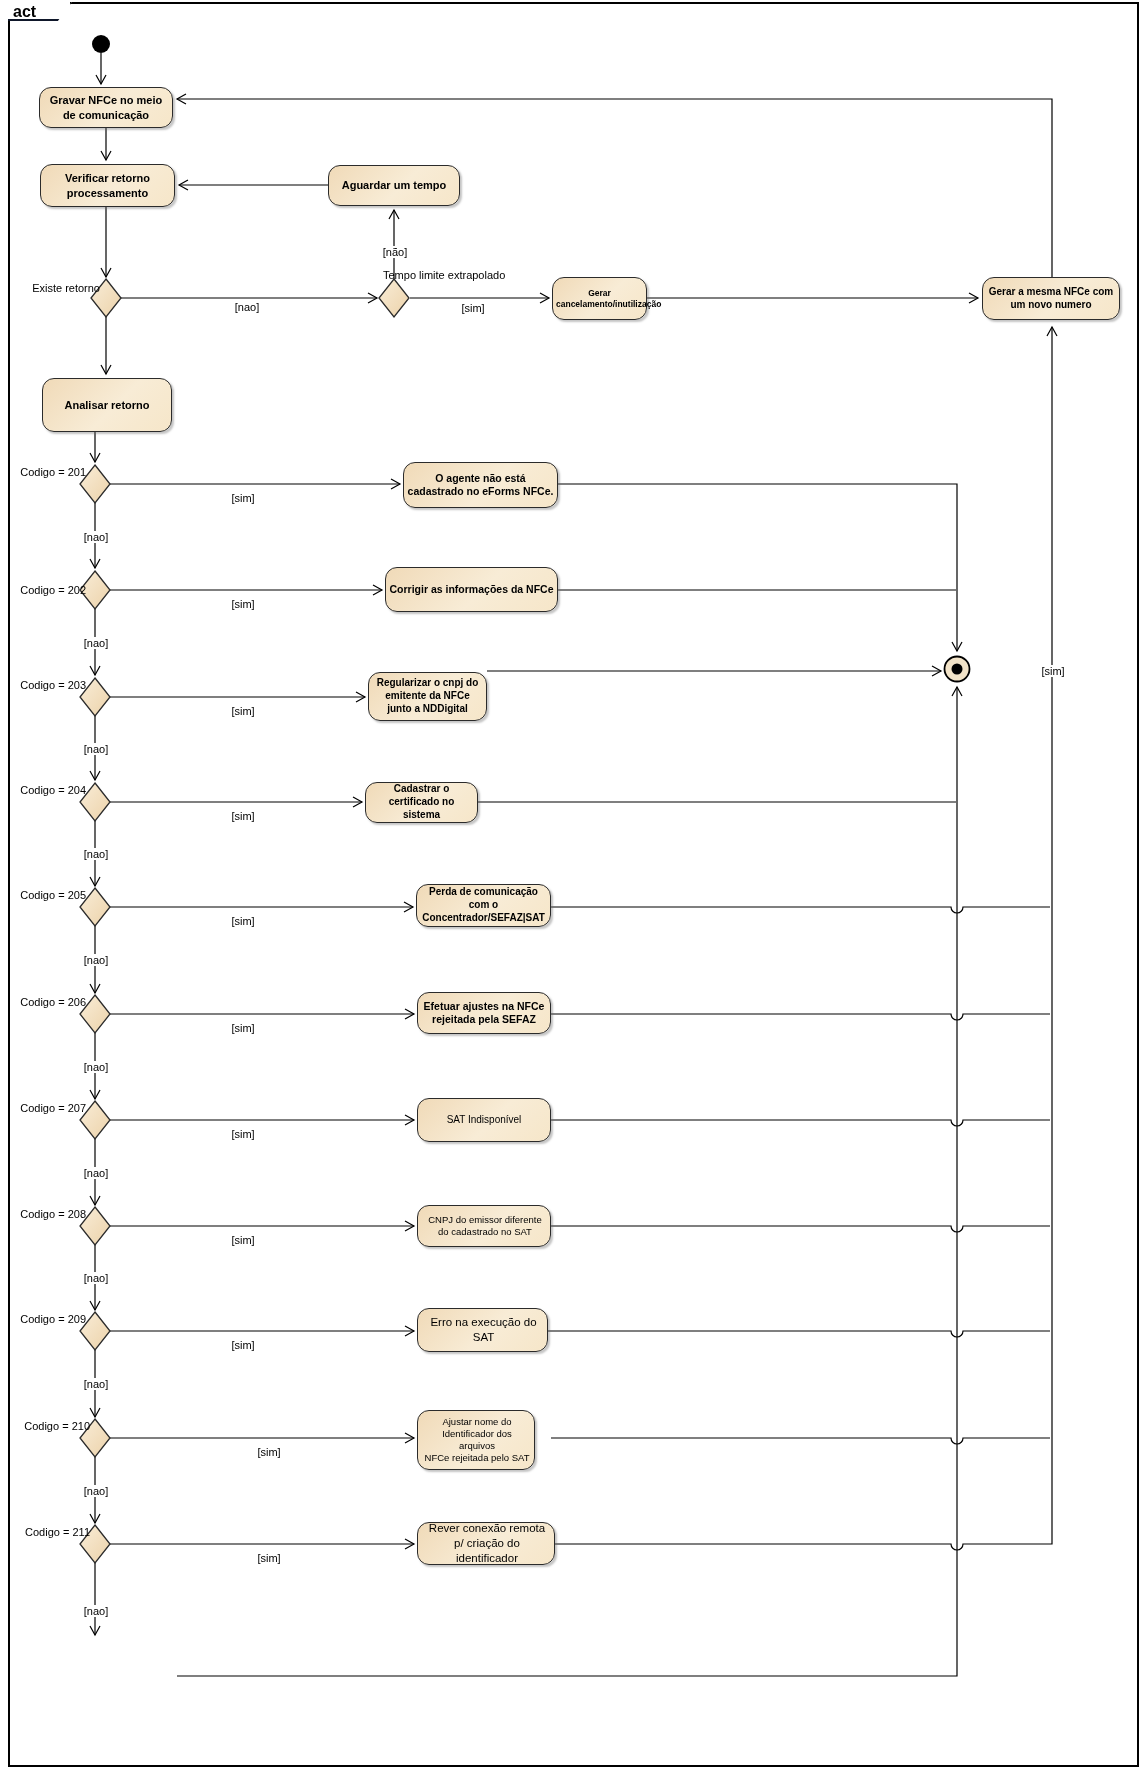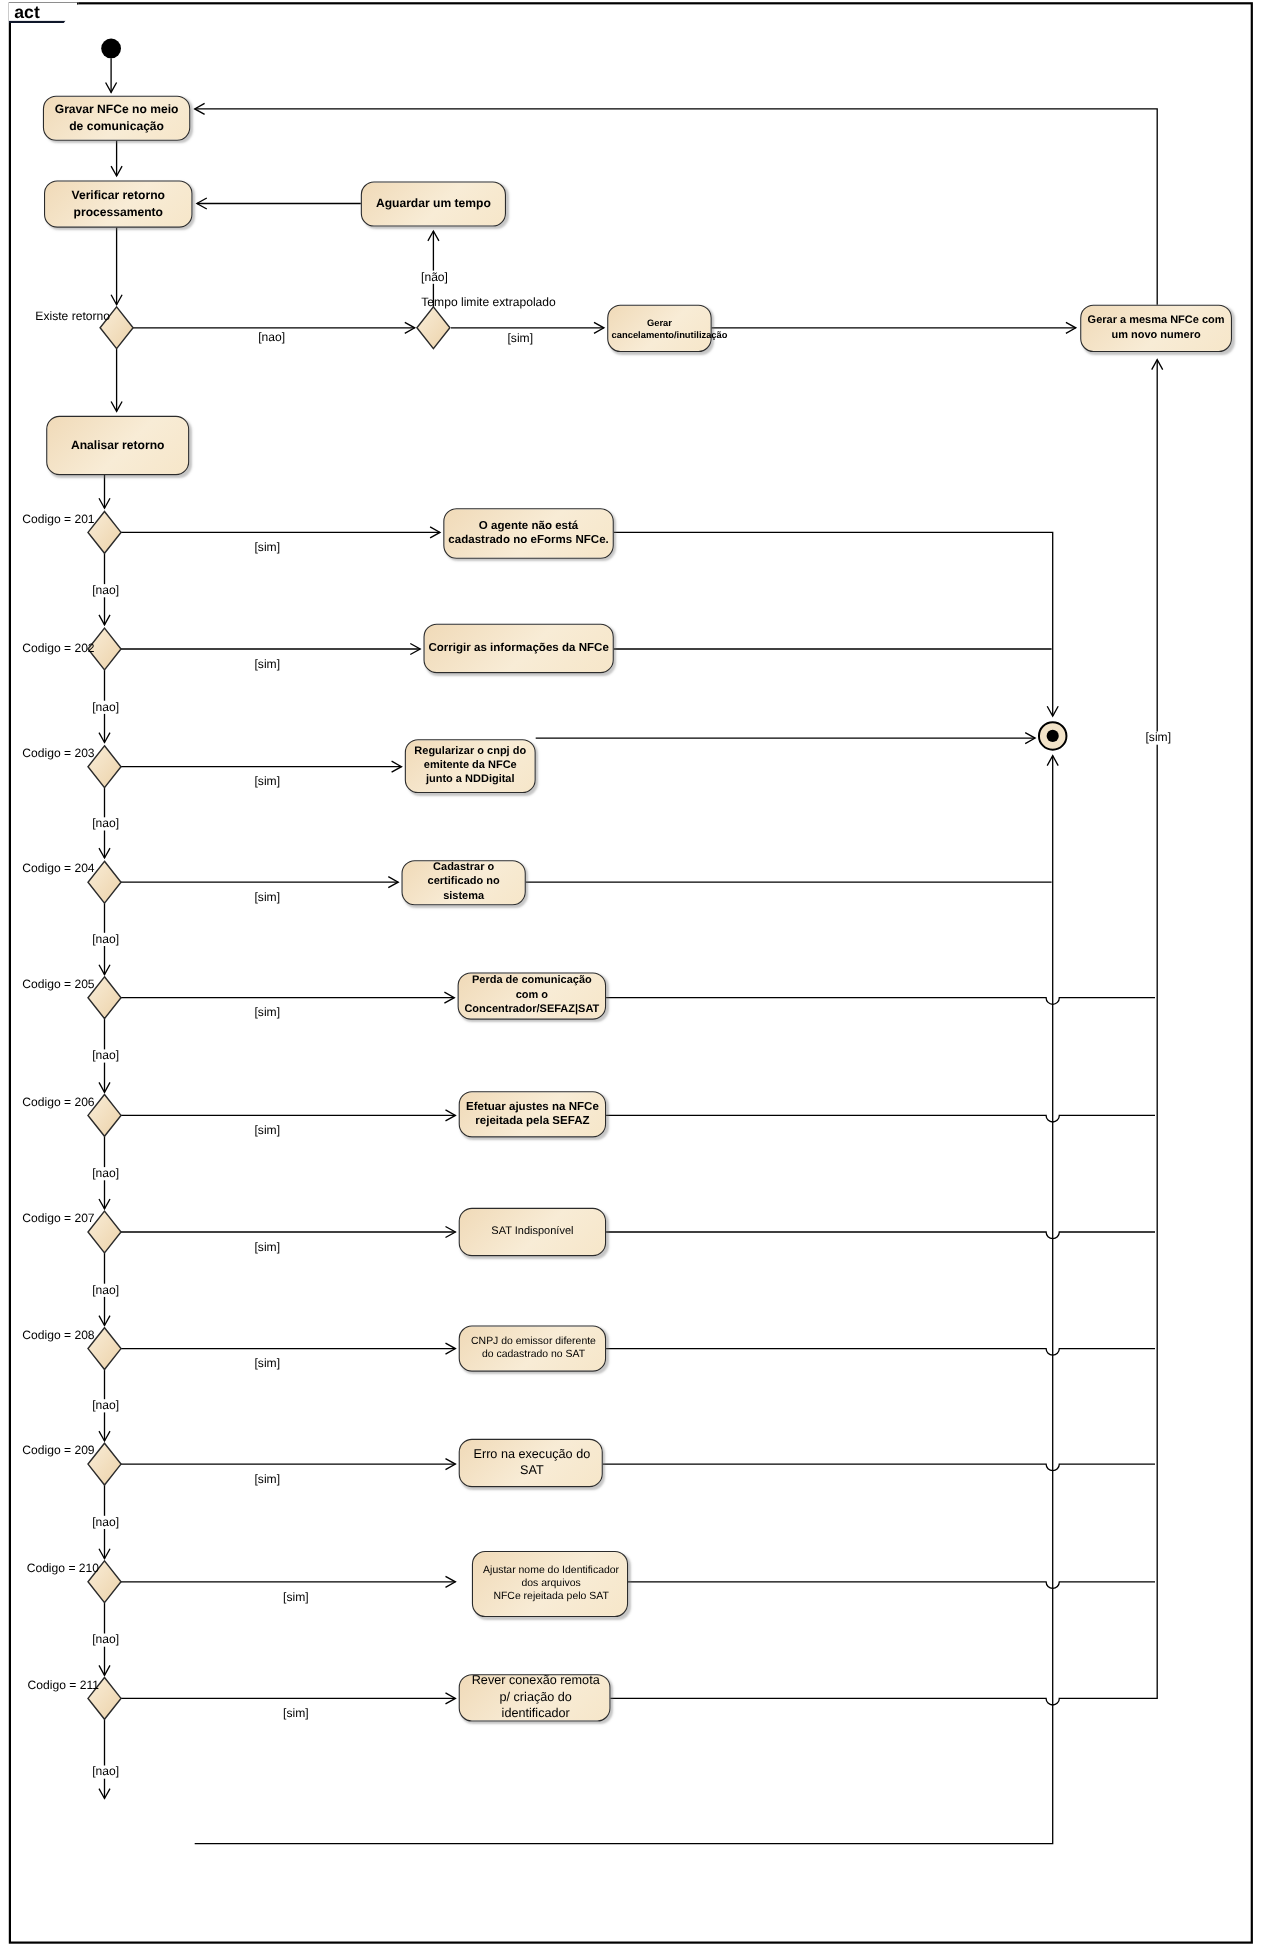--- a/index.html
+++ b/index.html
@@ -148,21 +148,21 @@
 
   <div class="node" style="left:403px;top:462px;width:155px;height:46px;">O agente não está cadastrado no eForms NFCe.</div>
   <div class="node" style="left:385px;top:567px;width:173px;height:45px;">Corrigir as informações da NFCe</div>
   <div class="node" style="left:368px;top:672px;width:119px;height:49px;font-size:10px;">Regularizar o cnpj do emitente da NFCe junto a NDDigital</div>
   <div class="node" style="left:365px;top:782px;width:113px;height:41px;font-size:10px;">Cadastrar o certificado no sistema</div>
   <div class="node" style="left:416px;top:884px;width:135px;height:43px;font-size:10px;">Perda de comunicação com o Concentrador/SEFAZ|SAT</div>
   <div class="node" style="left:417px;top:992px;width:134px;height:42px;font-size:10.5px;">Efetuar ajustes na NFCe rejeitada pela SEFAZ</div>
   <div class="node reg" style="left:417px;top:1098px;width:134px;height:44px;font-size:10px;">SAT Indisponível</div>
   <div class="node reg left" style="left:417px;top:1205px;width:134px;height:42px;font-size:9.5px;">CNPJ do emissor diferente do cadastrado no SAT</div>
   <div class="node reg left" style="left:417px;top:1308px;width:131px;height:44px;font-size:11.5px;">Erro na execução do SAT</div>
-  <div class="node reg left" style="left:417px;top:1410px;width:142px;height:60px;font-size:9.5px;margin-left:12px;">
+  <div class="node reg left" style="left:417px;top:1410px;width:118px;height:60px;font-size:9.5px;">
     <div>Ajustar nome do Identificador dos arquivos</div>
     <div>NFCe rejeitada pelo SAT</div>
   </div>
   <div class="node reg left" style="left:417px;top:1522px;width:138px;height:43px;font-size:11.5px;">Rever conexão remota p/ criação do identificador</div>
 
   <div class="lbl" style="left:20px;top:282px;width:80px;text-align:right;">Existe retorno</div>
   <div class="lbl" style="left:383px;top:269px;">Tempo limite extrapolado</div>
 
   <div class="guard" style="left:220px;top:301px;width:52px;">[nao]</div>
   <div class="guard" style="left:370px;top:246px;width:48px;">[não]</div>

